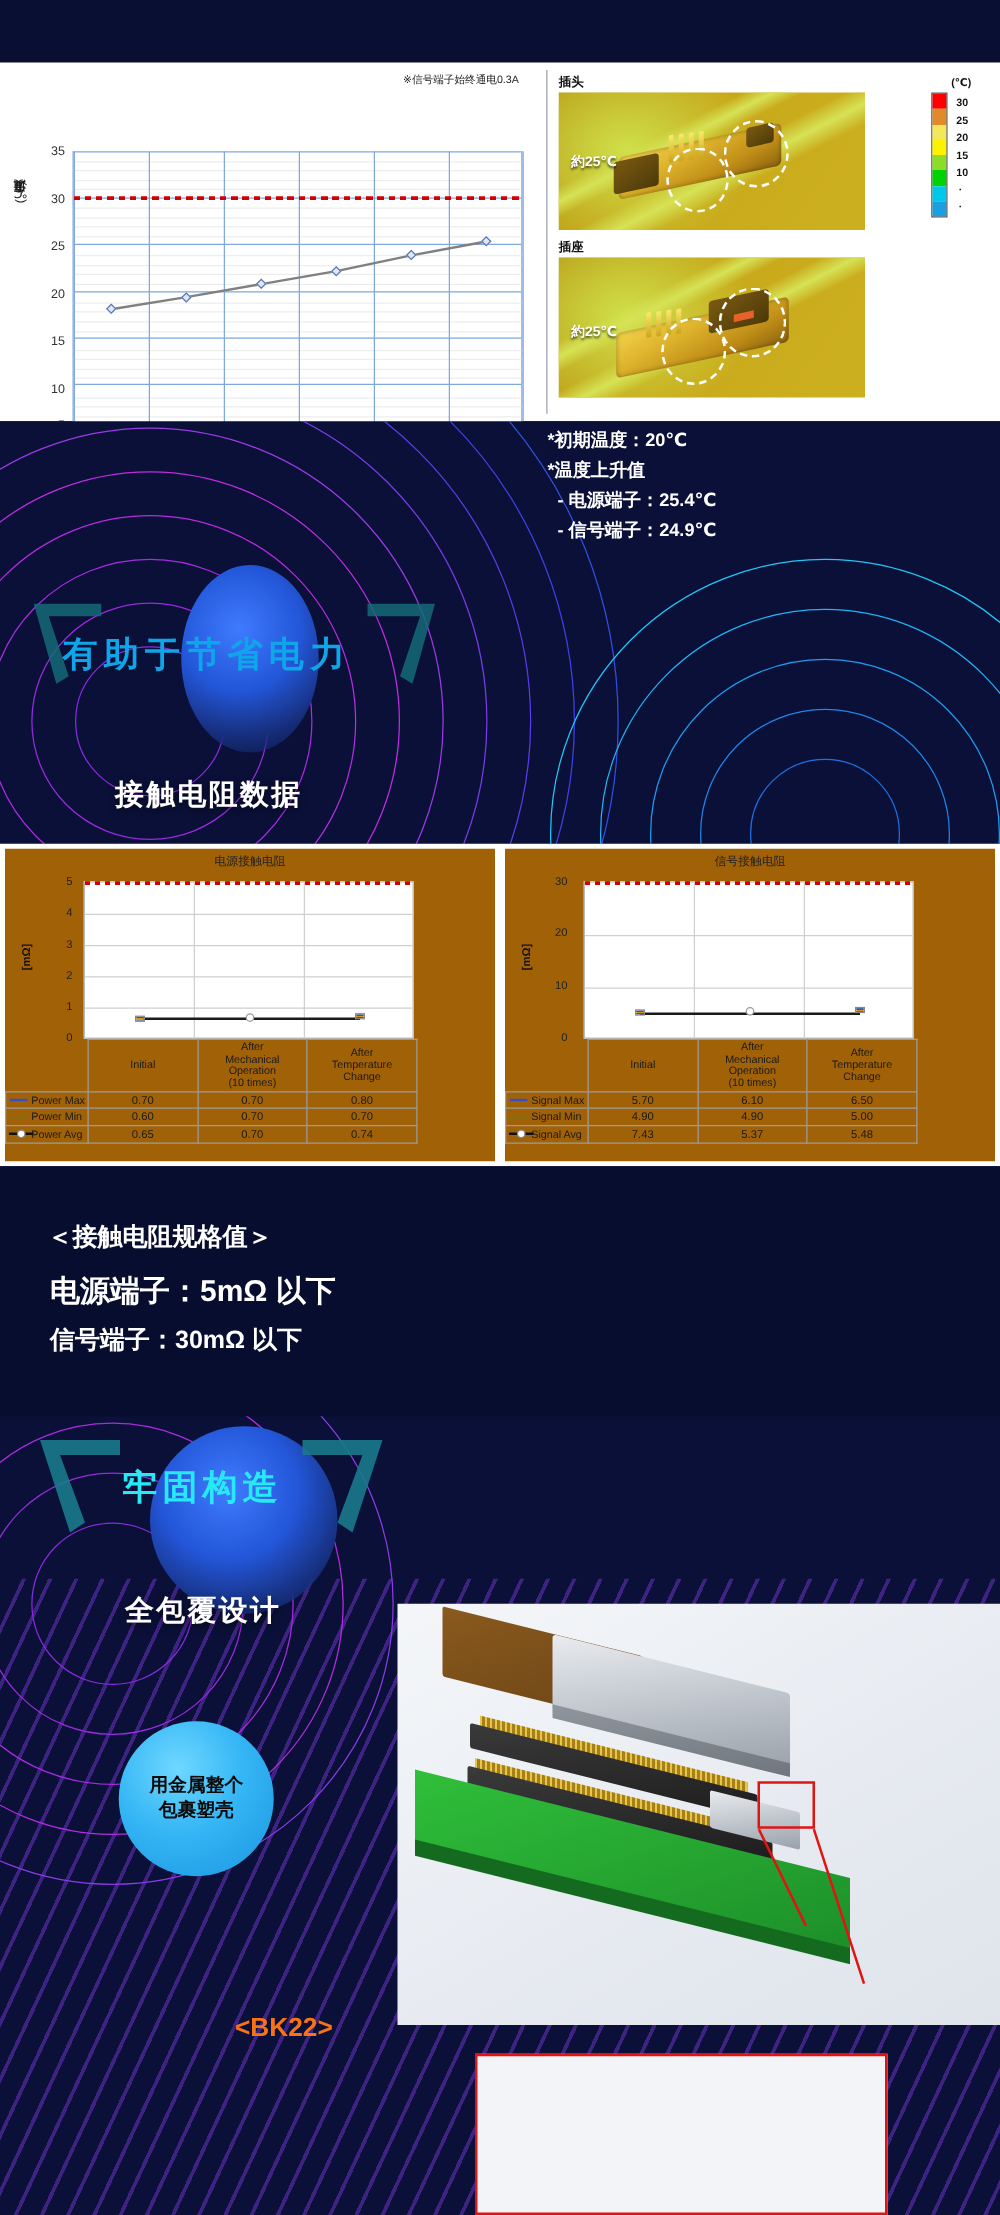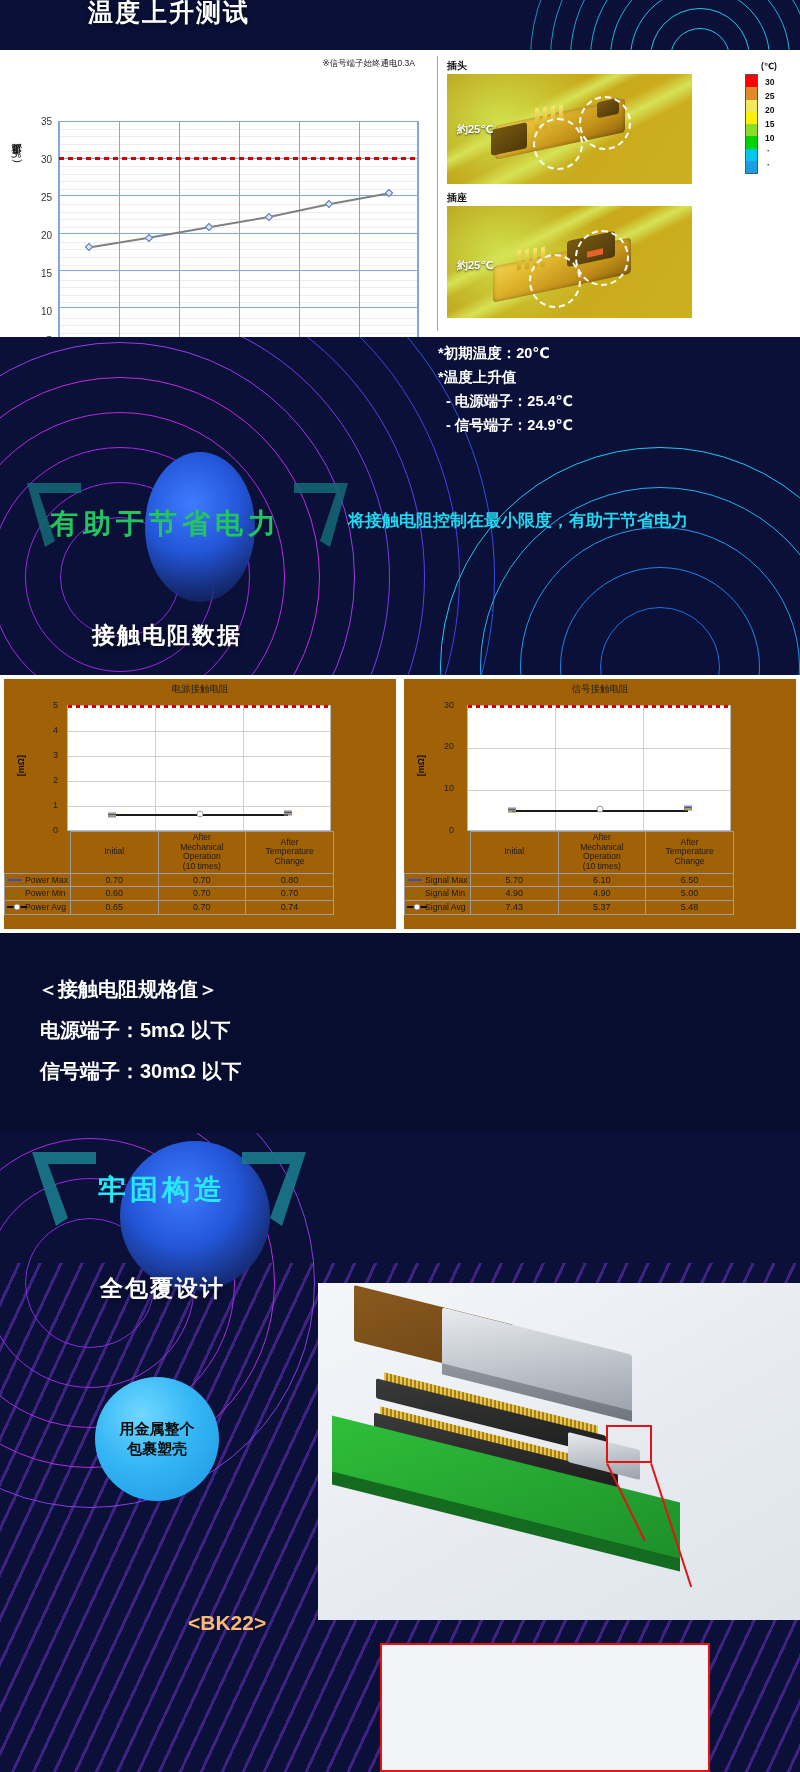--- a/index.html
+++ b/index.html
@@ -135,33 +135,20 @@
     background:radial-gradient(circle at 38% 30%,#6fd8ff 0%,#35b6f5 45%,#1a94e0 100%);
     display:flex; align-items:center; justify-content:center; text-align:center;
     color:#0a0a0a; font-weight:bold; line-height:1.32;
   }
 </style>
 </head>
 <body>
 
 <div class="page">
 
-  <div class="darkband" style="top:0;height:50px;">
-    <div class="ringset" style="left:700px;top:58px;">
-      <span style="width:60px;height:60px;border-color:#1fc8e8;"></span>
-      <span style="width:100px;height:100px;border-color:#1fc8e8;"></span>
-      <span style="width:140px;height:140px;border-color:#1fbfe0;"></span>
-      <span style="width:180px;height:180px;border-color:#1eb6d8;"></span>
-      <span style="width:220px;height:220px;border-color:#1daccf;"></span>
-      <span style="width:260px;height:260px;border-color:#1ca3c6;"></span>
-      <span style="width:300px;height:300px;border-color:#1b9abd;"></span>
-      <span style="width:340px;height:340px;border-color:#1a92b5;"></span>
-    </div>
-    <div class="hd-title" style="left:88px;top:-4px;font-size:25px;">温度上升测试</div>
-  </div>
 
   <div class="whitepanel" style="top:50px;left:0;width:800px;height:287px;">
 
     <div style="position:absolute;left:437px;top:6px;width:1px;height:275px;background:#9aa0aa;"></div>
 
     <div class="lc-wrap" style="left:0;top:0;width:437px;height:287px;">
 
       <div class="note" style="right:22px;top:8px;">※信号端子始终通电0.3A</div>
 
       <div class="axis-label-y" style="left:10px;top:95px;">温度上升值(℃)</div>
@@ -324,23 +311,22 @@
       <svg width="60" height="72" viewBox="0 0 60 72">
         <path d="M2 4 L56 4 L56 14 L14 14 L30 62 L20 68 Z" fill="#156a78" opacity="0.85"></path>
       </svg>
     </div>
     <div class="chev" style="left:290px;top:142px;">
       <svg width="60" height="72" viewBox="0 0 60 72">
         <path d="M58 4 L4 4 L4 14 L46 14 L30 62 L40 68 Z" fill="#156a78" opacity="0.85"></path>
       </svg>
     </div>
 
-    <div style="position:absolute;left:50px;top:168px;font-size:28px;font-weight:bold;color:#22c55e;letter-spacing:5px;">有助于节省电力</div>
-
-    <div class="subhead-cyan" style="left:348px;top:172px;width:360px;font-size:17px;">将接触电阻控制在最小限度，有助于节省电力</div>
+    <div style="position:absolute;left:50px;top:168px;font-size:28px;font-weight:bold;color:#0ea5e9;letter-spacing:5px;">有助于节省电力</div>
+
 
     <div class="bullet" style="left:438px;top:6px;font-size:14.5px;">*初期温度：20℃</div>
     <div class="bullet" style="left:438px;top:30px;font-size:14.5px;">*温度上升值</div>
     <div class="bullet" style="left:446px;top:54px;font-size:14.5px;">- 电源端子：25.4℃</div>
     <div class="bullet" style="left:446px;top:78px;font-size:14.5px;">- 信号端子：24.9℃</div>
 
     <div class="hd-title" style="left:92px;top:283px;font-size:23px;">接触电阻数据</div>
   </div>
 
   <div class="whitepanel" style="top:675px;left:0;width:800px;height:258px;">
@@ -503,21 +489,21 @@
           <td>5.37</td>
           <td>5.48</td>
         </tr>
       </tbody>
         </table>
     </div>
   </div>
 
   <div class="darkband deep" style="top:933px;height:200px;">
     <div class="spec" style="left:38px;top:43px;font-size:20px;">＜接触电阻规格值＞</div>
-    <div class="spec" style="left:40px;top:84px;font-size:20px;">电源端子：5mΩ 以下</div>
+    <div class="spec" style="left:40px;top:84px;font-size:24px;">电源端子：5mΩ 以下</div>
     <div class="spec" style="left:40px;top:125px;font-size:20px;">信号端子：30mΩ 以下</div>
   </div>
 
   <div class="darkband" style="top:1133px;height:639px;">
     <div class="diagstripes" style="top:130px;height:509px;opacity:.55;"></div>
 
     <div class="ringset" style="left:90px;top:150px;">
       <span style="width:130px;height:130px;border-color:#8a2ae0;"></span>
       <span style="width:210px;height:210px;border-color:#9a2ae0;"></span>
       <span style="width:290px;height:290px;border-color:#a92be0;"></span>
@@ -563,16 +549,16 @@
       <div class="pcb" style="left:14px;top:176px;width:348px;height:58px;transform:skewY(14deg);"></div>
       <div class="pcb-dark" style="left:14px;top:232px;width:348px;height:13px;transform:skewY(14deg);"></div>
 
       <div class="redbox" style="left:288px;top:142px;width:46px;height:38px;"></div>
       <div class="redline" style="left:290px;top:180px;width:86px;transform:rotate(64deg);"></div>
       <div class="redline" style="left:334px;top:180px;width:130px;transform:rotate(72deg);"></div>
     </div>
 
     <div style="position:absolute;left:380px;top:510px;width:330px;height:129px;background:#f2f4f7;border:2px solid #e11414;"></div>
 
-    <div style="position:absolute;left:188px;top:478px;font-size:21px;font-weight:bold;color:#fdba74;">&lt;BK22&gt;</div>
+    <div style="position:absolute;left:188px;top:478px;font-size:21px;font-weight:bold;color:#f97316;">&lt;BK22&gt;</div>
   </div>
 
 </div>
 
 </body></html>

